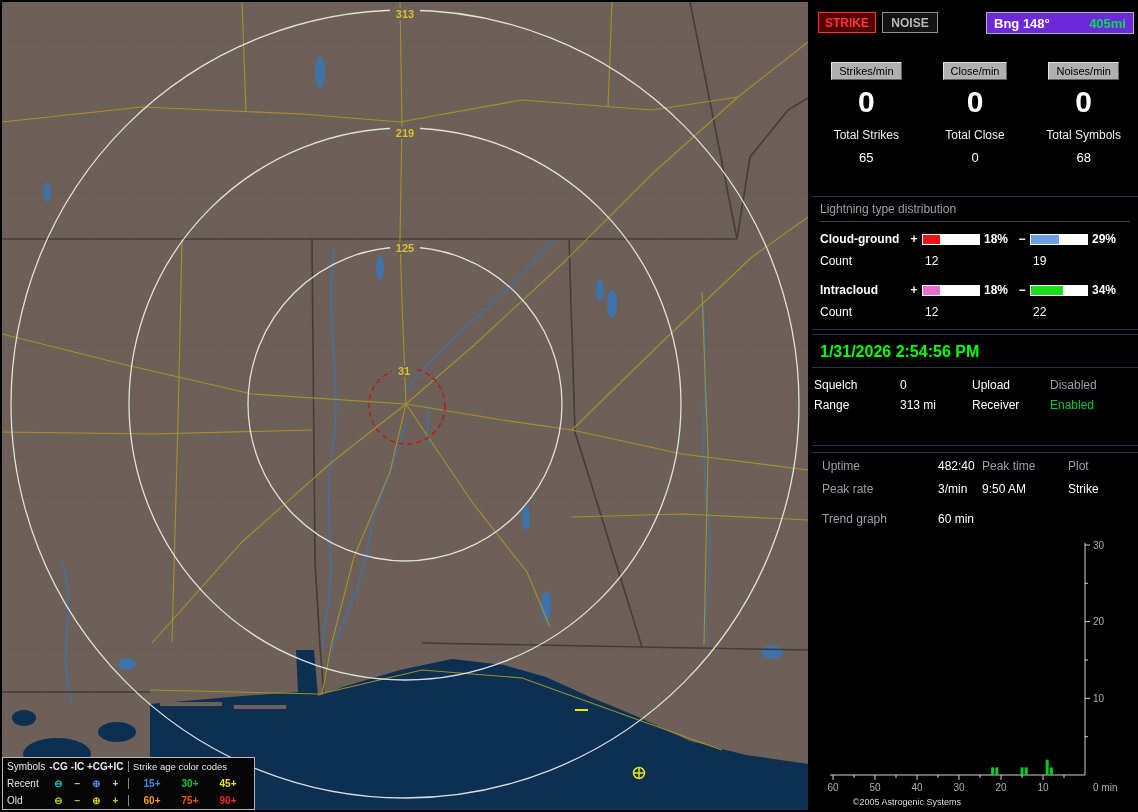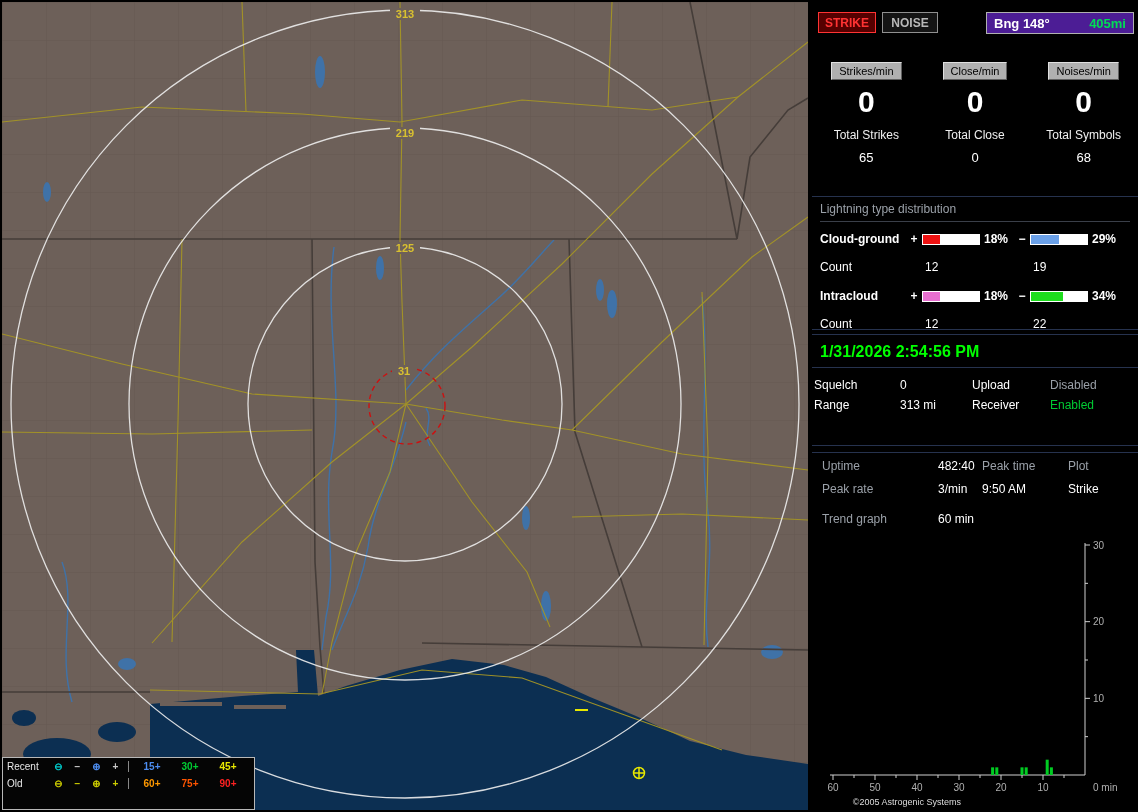--- a/index.html
+++ b/index.html
@@ -41,21 +41,21 @@
   .toolbar { position: absolute; left: 0; top: 12px; width: 326px; height: 24px; }
   .btn {
     position: absolute; top: 0; height: 21px;
     font-family: inherit; font-size: 12px; font-weight: bold;
     padding: 0; cursor: pointer;
   }
   .btn.strike { left: 6px; width: 58px; background: #550000; color: #ff3333; border: 1px solid #ff3333; }
   .btn.noise  { left: 70px; width: 56px; background: #141414; color: #b8b8b8; border: 1px solid #909090; }
   .bng-box {
     position: absolute; right: 4px; top: 0; width: 148px; height: 22px;
-    border: 1px solid #b0b0b0; background: #4c1d95;
+    border: 1px solid #b0b0b0; background: #6d28d9;
     display: flex; align-items: center; padding: 0 7px;
     font-weight: bold; font-size: 13px;
   }
   .bng-box .dist-val { margin-left: auto; color: #00dd55; }
 
   .stats { position: absolute; left: 0; top: 50px; width: 326px; height: 146px; display: flex; }
   .stat-col { flex: 1; text-align: center; }
   .rate-chip {
     display: inline-block; margin-top: 12px;
     background: #b0b0b0; color: #000; font-size: 11px;
@@ -71,21 +71,21 @@
     border-top: 1px solid #26324e; border-bottom: 1px solid #26324e;
     padding: 5px 8px 0;
   }
   .dist-title { color: #9aa0a8; font-size: 12px; padding-bottom: 5px; border-bottom: 1px solid #3a3f49; }
   .dist-row { display: flex; align-items: center; height: 18px; margin-top: 8px; font-weight: bold; }
   .dist-name { width: 88px; font-size: 12px; }
   .dist-sign { width: 12px; text-align: center; }
   .bar { width: 58px; height: 11px; background: #fff; border: 1px solid #fff; margin: 0 2px; display: inline-block; overflow: hidden; }
   .bar-fill { display: block; height: 100%; width: 0; }
   .dist-pct { width: 34px; font-size: 12px; padding-left: 2px; }
-  .count-row { display: flex; align-items: center; height: 24px; font-size: 12px; margin-top: 7px; }
+  .count-row { display: flex; align-items: center; height: 24px; font-size: 12px; margin-top: 1px; }
   .count-lab { width: 105px; }
   .count-v1 { width: 108px; }
 
   .session {
     position: absolute; left: 0; top: 334px; width: 326px; height: 112px;
     border-top: 1px solid #26324e; border-bottom: 1px solid #26324e;
   }
   .datetime { color: #00ff00; font-size: 16px; font-weight: bold; padding: 8px 8px 6px; border-bottom: 1px solid #26324e; }
   .settings { padding-top: 7px; }
   .set-row { display: flex; align-items: center; height: 20px; font-size: 12px; }
@@ -194,20 +194,28 @@
       <line x1="573" y1="708" x2="586" y2="708" stroke-width="2"></line>
       <g stroke-width="1.5">
         <circle cx="637" cy="771" r="5.5"></circle>
         <line x1="637" y1="765.5" x2="637" y2="776.5"></line>
         <line x1="631.5" y1="771" x2="642.5" y2="771"></line>
       </g>
     </g>
   </svg>
 
   <div class="legend">
+    <div class="legend-row">
+      <span class="lab">Symbols</span>
+      <span class="sym">-CG</span>
+      <span class="sym">-IC</span>
+      <span class="sym">+CG</span>
+      <span class="sym">+IC</span>
+      <span class="agegrp-h">Strike age color codes</span>
+    </div>
     <div class="legend-row">
       <span class="lab">Recent</span>
       <span class="sym" style="color: rgb(0, 204, 204);">⊖</span>
       <span class="sym" style="color: rgb(200, 200, 200);">−</span>
       <span class="sym" style="color: rgb(77, 141, 240);">⊕</span>
       <span class="sym" style="color: rgb(200, 200, 200);">+</span>
       <span class="agegrp">
         <span class="age" style="color: rgb(77, 141, 240);">15+</span>
         <span class="age" style="color: rgb(0, 204, 51);">30+</span>
         <span class="age" style="color: rgb(232, 232, 0);">45+</span>

